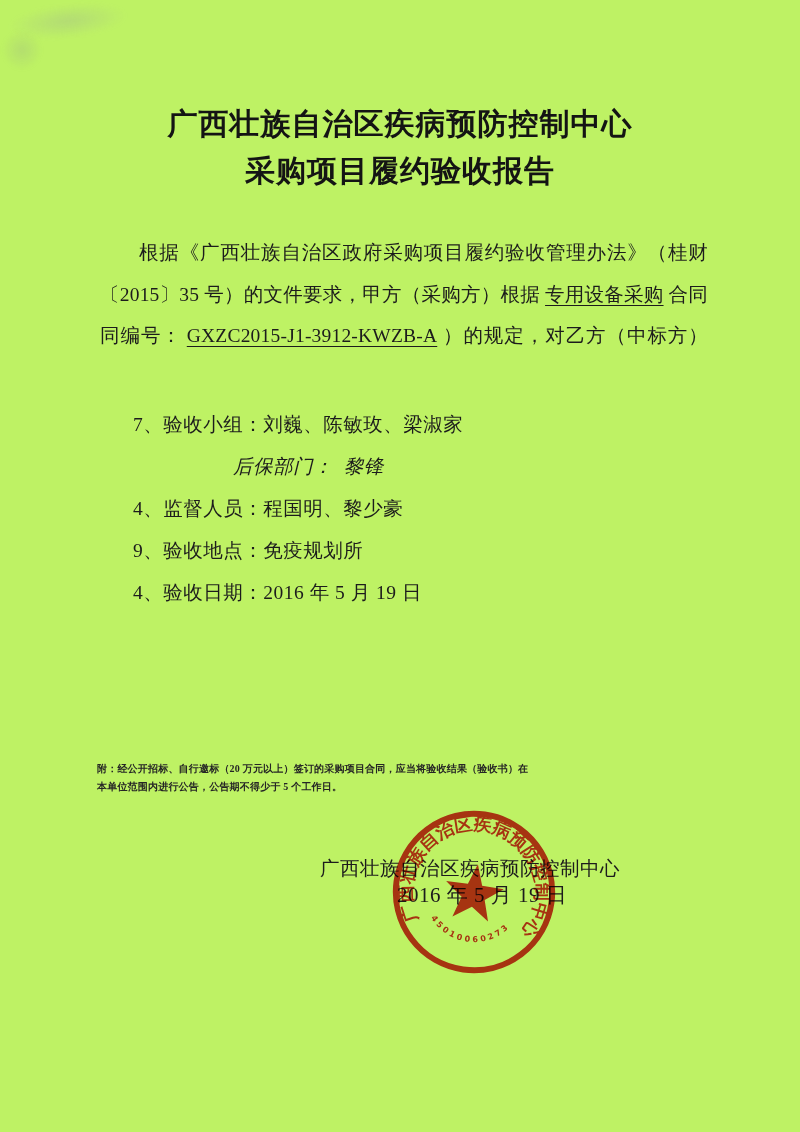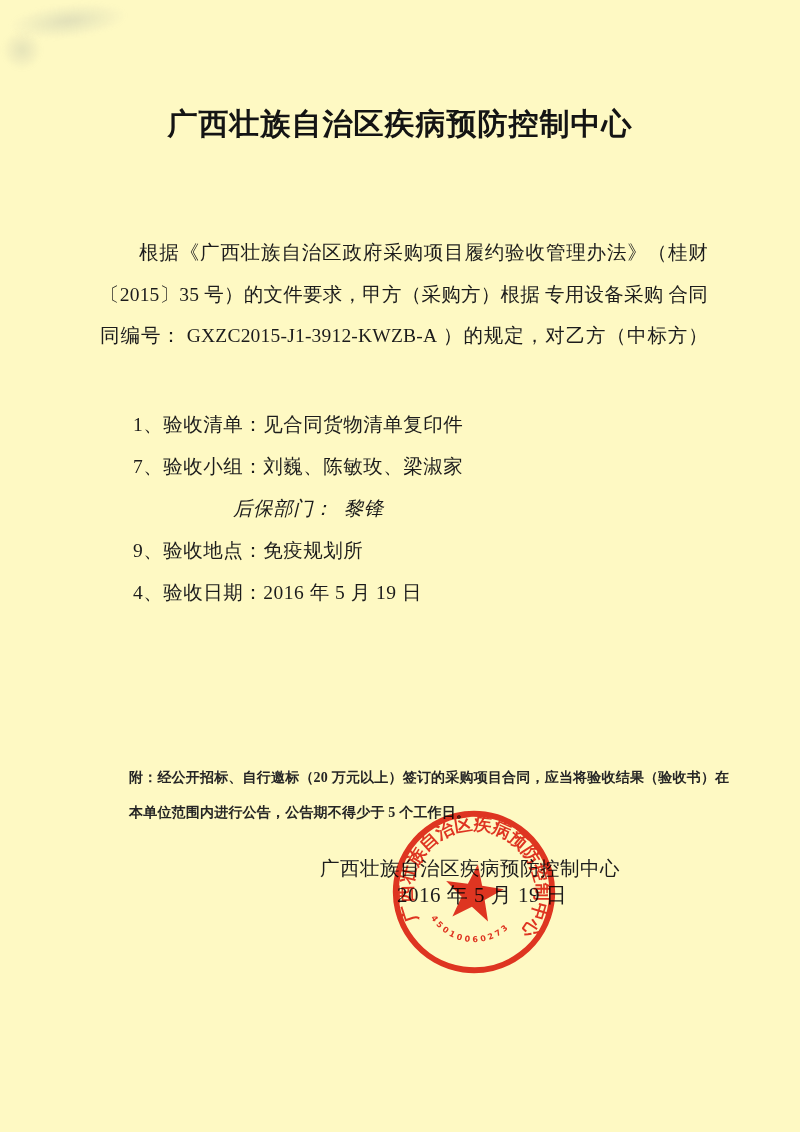--- a/index.html
+++ b/index.html
@@ -5,21 +5,21 @@
   html, body {
     margin: 0;
     padding: 0;
     background: #ffffff;
   }
   .page {
     position: relative;
     width: 800px;
     height: 1132px;
     margin: 0 auto;
-    background: #fef9c3;
+    background: #bef264;
     overflow: hidden;
     color: #1c1c1c;
     font-family: "Liberation Serif", "DejaVu Serif", serif;
   }
   
   .artifact {
     position: absolute;
     border-radius: 50%;
     filter: blur(2px);
     pointer-events: none;
@@ -61,20 +61,21 @@
     white-space: nowrap;
   }
   .pline.just {
     text-align: justify;
     text-align-last: justify;
     white-space: normal;
     overflow: hidden;
   }
   .pline.indent { text-indent: 39px; }
   .pline .u {
+    text-decoration: underline;
     text-underline-offset: 4px;
     padding: 0 5px;
   }
   .items {
     position: absolute;
     top: 404px;
     left: 133px;
     font-size: 19.5px;
     letter-spacing: 0.5px;
   }
@@ -82,26 +83,25 @@
     height: 42px;
     line-height: 42px;
     white-space: pre;
   }
   .item.sub { margin-left: 100px; font-style: italic; }
   .note {
     position: absolute;
     top: 760px;
     left: 97px;
     width: 632px;
-    font-size: 14px;
+    font-size: 10px;
     font-weight: bold;
-    line-height: 35px;
+    line-height: 18px;
     letter-spacing: 0.2px;
     color: #252525;
-    margin-left: 32px;
   }
   .sig-org {
     position: absolute;
     top: 855px;
     left: 320px;
     font-size: 19.5px;
     letter-spacing: 0.5px;
     white-space: pre;
   }
   .sig-date {
@@ -140,32 +140,33 @@
 </head>
 <body>
 
 <div class="page">
 
   <div class="artifact a1"></div>
   <div class="artifact a2"></div>
 
   <h1 class="title">
     <div>广西壮族自治区疾病预防控制中心</div>
+    <div>采购项目履约验收报告</div>
   </h1>
 
   <div class="para">
     <div class="pline indent just"><span>根据《广西壮族自治区政府采购项目履约验收管理办法》（桂财采</span></div>
     <div class="pline just"><span>〔2015〕35 号）的文件要求，甲方（采购方）根据</span><span class="u">专用设备采购</span><span>合同（合</span></div>
     <div class="pline just num"><span>同编号：</span><span class="u">GXZC2015-J1-3912-KWZB-A</span><span>）的规定，对乙方（中标方）提供的</span></div>
   </div>
 
   <div class="items">
-    <div class="item">1、验收清单：见合同货物清单复印件</div>
     <div class="item">7、验收小组：刘巍、陈敏玫、梁淑家</div>
     <div class="item sub">后保部门：  黎锋</div>
+    <div class="item">4、监督人员：程国明、黎少豪</div>
     <div class="item">9、验收地点：免疫规划所</div>
     <div class="item">4、验收日期：2016 年 5 月 19 日</div>
   </div>
 
   <div class="note">
     <div>附：经公开招标、自行邀标（20 万元以上）签订的采购项目合同，应当将验收结果（验收书）在</div>
     <div>本单位范围内进行公告，公告期不得少于 5 个工作日。</div>
   </div>
 
   <div class="sig-org">广西壮族自治区疾病预防控制中心</div>

